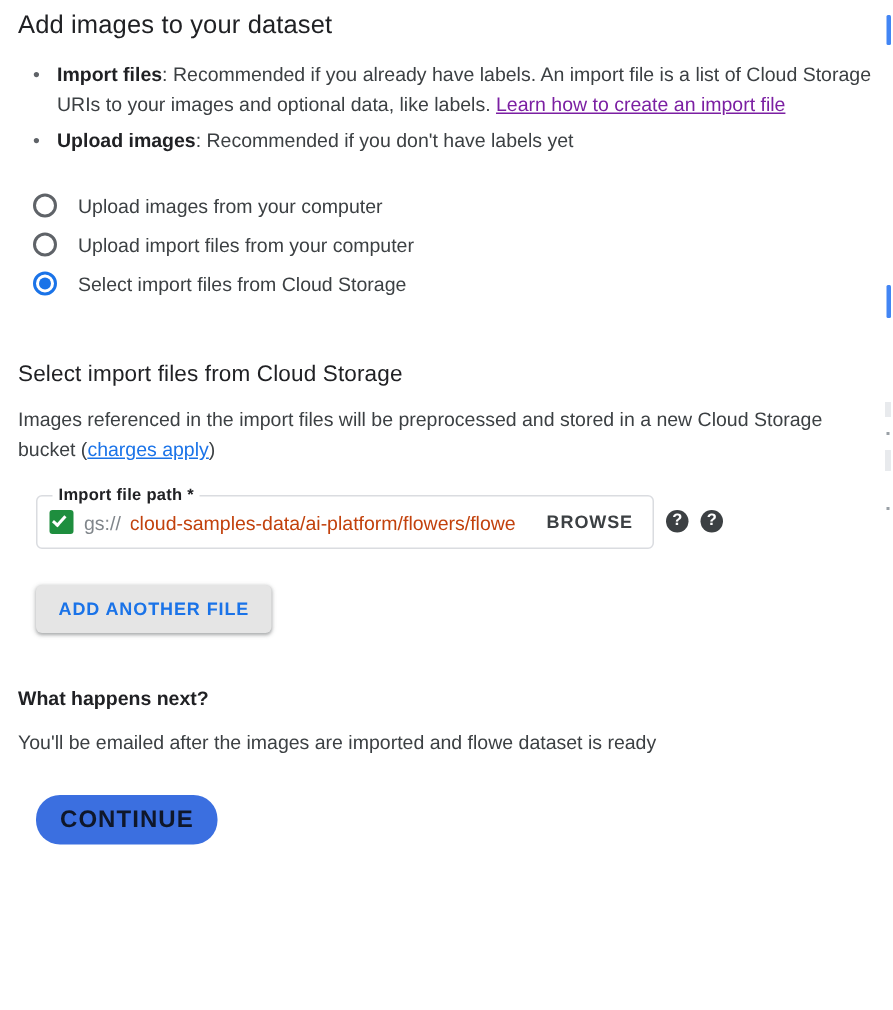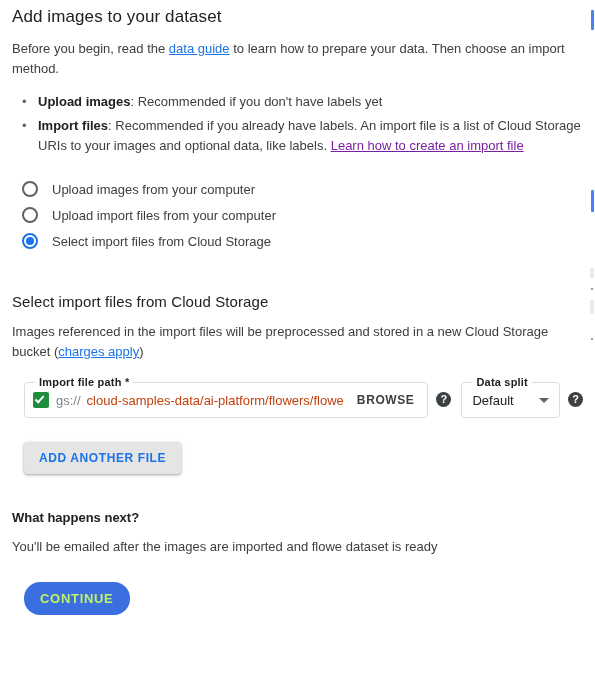--- a/index.html
+++ b/index.html
@@ -295,22 +295,22 @@
   .continue-btn {
     margin-top: 25px;
     margin-left: 12px;
     display: inline-block;
     height: 33px;
     line-height: 33px;
     padding: 0 16px;
     border: none;
     border-radius: 16px;
     background: #3b6fe0;
-    color: #bef264;
-    font-size: 13px;
+    color: #0f172a;
+    font-size: 16px;
     font-weight: bold;
     letter-spacing: 0.7px;
     cursor: pointer;
     font-family: "Liberation Sans", sans-serif;
   }
 
   
   .edge-bar {
     position: absolute;
     width: 3px;
@@ -330,31 +330,28 @@
 
   .indent-12 { margin-left: 12px; }
 </style>
 </head>
 <body>
 
 <div class="page">
 
   <h1 class="page-title">Add images to your dataset</h1>
 
-  <p class="intro">
-    <span>Before you begin, read the </span><a class="link-blue" href="#">data guide</a><span> to learn how to prepare your data. Then choose an import method.</span>
-  </p>
 
 
   <ul class="method-list">
     <li>
-      <span class="bold">Upload images</span><span>: Recommended if you don't have labels yet</span>
+      <span class="bold">Import files</span><span>: Recommended if you already have labels. An import file is a list of Cloud Storage URIs to your images and optional data, like labels. </span><a class="link-purple" href="#">Learn how to create an import file</a>
     </li>
     <li>
-      <span class="bold">Import files</span><span>: Recommended if you already have labels. An import file is a list of Cloud Storage URIs to your images and optional data, like labels. </span><a class="link-purple" href="#">Learn how to create an import file</a>
+      <span class="bold">Upload images</span><span>: Recommended if you don't have labels yet</span>
     </li>
   </ul>
 
   <div class="radio-group">
     <div class="radio-row">
       <span class="radio-mark"></span>
       <span class="radio-label">Upload images from your computer</span>
     </div>
     <div class="radio-row">
       <span class="radio-mark"></span>
@@ -377,25 +374,20 @@
     <div class="outlined-field path-field">
       <span class="notch-label">Import file path *</span>
       <span class="green-check"></span>
       <span class="gs-prefix">gs://</span>
       <span class="path-value" title="bucket/folder/file.csv">cloud-samples-data/ai-platform/flowers/flowe</span>
       <button class="browse-btn">BROWSE</button>
     </div>
 
     <div class="help-icon">?</div>
 
-    <div class="outlined-field split-field">
-      <span class="notch-label">Data split</span>
-      <span class="split-value">Default</span>
-      <span class="caret"></span>
-    </div>
 
     <div class="help-icon">?</div>
   </div>
 
   <div>
     <button class="add-file-btn">ADD ANOTHER FILE</button>
   </div>
 
   <h2 class="sub-title next-title">What happens next?</h2>
   <p class="next-desc">You'll be emailed after the images are imported and flowe dataset is ready</p>

